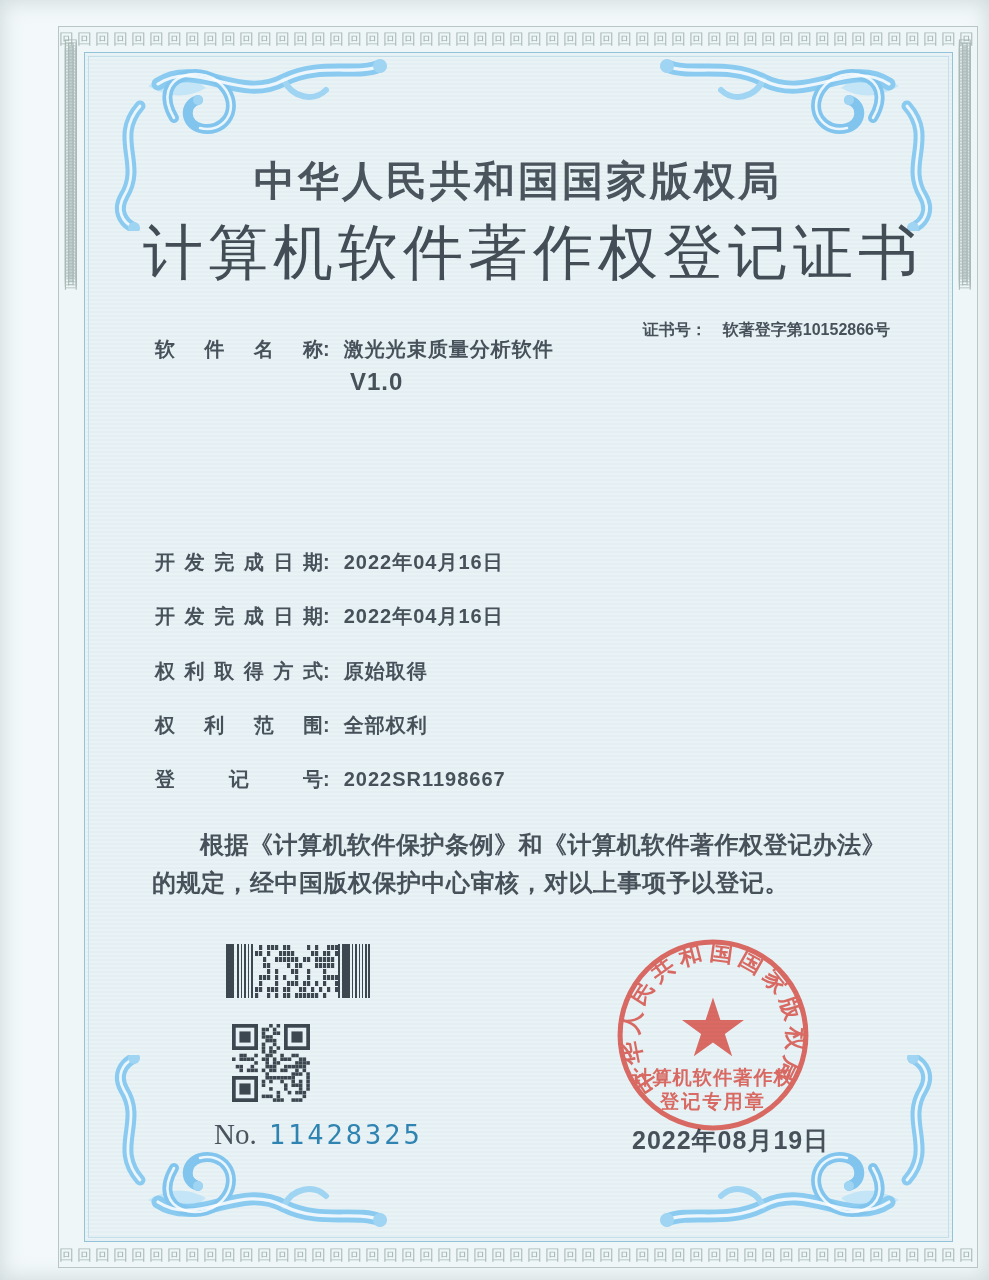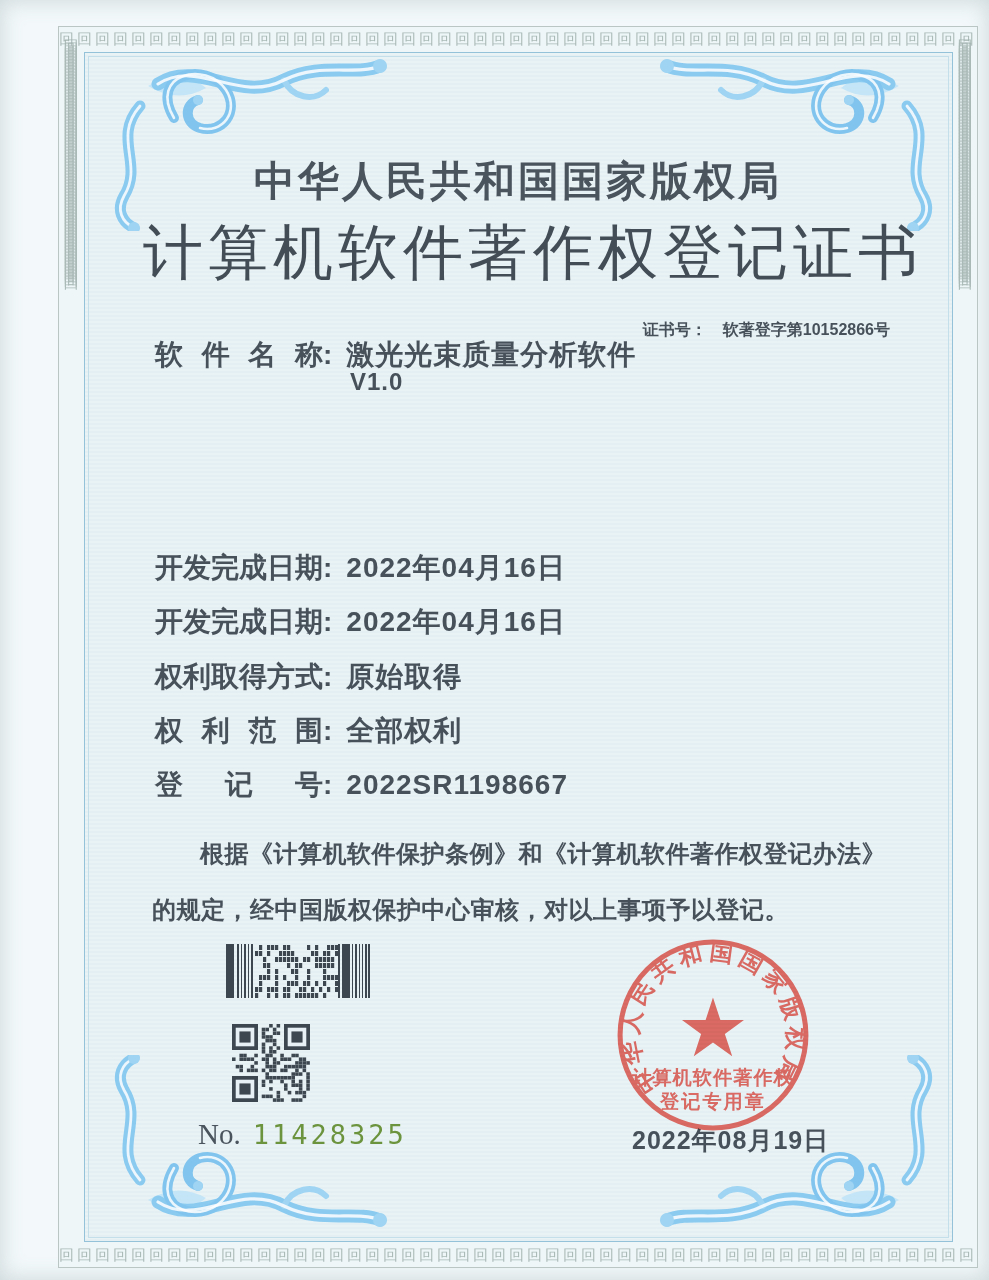--- a/index.html
+++ b/index.html
@@ -29,32 +29,32 @@
   .fl-bl{left:88px;bottom:40px;transform:scaleY(-1);}
   .fl-br{right:30px;bottom:40px;transform:scale(-1,-1);}
   
   .center-band{position:absolute;left:58px;right:11px;text-align:center;z-index:2;}
   .authority{top:154px;font-family:"Liberation Serif","DejaVu Serif",serif;
              font-size:41px;font-weight:bold;letter-spacing:3px;color:#4a545d;}
   .cert-title{top:213px;font-family:"Liberation Serif","DejaVu Serif",serif;
               font-size:60px;font-weight:normal;letter-spacing:5px;color:#434d56;padding-left:30px;}
   .certline{position:absolute;right:99px;top:288px;z-index:2;font-size:16px;font-weight:bold;margin-top:32px;}
   .certline .val{margin-left:16px;}
-  .row{position:absolute;left:155px;z-index:2;font-size:28px;font-weight:bold;white-space:nowrap;}
+  .row{position:absolute;left:155px;z-index:2;font-size:20px;font-weight:bold;white-space:nowrap;}
   .flabel{display:inline-block;width:168px;text-align:justify;text-align-last:justify;}
   .colon{display:inline-block;}
   .fvalue{display:inline-block;margin-left:14px;letter-spacing:1px;}
   .subvalue{position:absolute;left:350px;top:368px;z-index:2;font-size:24px;font-weight:bold;letter-spacing:1px;}
   .statement{position:absolute;left:152px;top:826px;width:748px;z-index:2;
-             font-size:24px;font-weight:bold;line-height:56px;text-indent:2em;letter-spacing:.5px;}
+             font-size:24px;font-weight:bold;line-height:38px;text-indent:2em;letter-spacing:.5px;}
   
   .barcode{position:absolute;left:226px;top:944px;z-index:2;}
   .qrcode{position:absolute;left:232px;top:1024px;z-index:2;}
   .serial{position:absolute;left:198px;top:1118px;z-index:2;white-space:nowrap;}
-  .serial .no{font-family:"Liberation Serif","DejaVu Serif",serif;font-size:29px;color:#4a545d;}
+  .serial .no{font-family:"Liberation Serif","DejaVu Serif",serif;font-size:29px;color:#4a545d;margin-left:16px;}
   .serial .num{font-family:"DejaVu Sans Mono",monospace;font-size:27px;letter-spacing:3px;
                margin-left:12px;opacity:.8;}
   .issue-date{position:absolute;left:620px;top:1124px;z-index:2;font-size:25px;font-weight:bold;letter-spacing:1px;margin-left:12px;}
   .seal{position:absolute;left:612px;top:934px;width:202px;height:202px;z-index:3;
         mix-blend-mode:multiply;opacity:.9;}
 </style>
 </head>
 <body>
 
 <div class="page">
@@ -409,21 +409,21 @@
       <rect x="70.57142857142857" y="70.57142857142857" width="3.565714285714286" height="3.565714285714286" fill="#3d4750"></rect>
       <rect x="74.28571428571429" y="37.142857142857146" width="3.565714285714286" height="3.565714285714286" fill="#3d4750"></rect>
       <rect x="74.28571428571429" y="48.285714285714285" width="3.565714285714286" height="3.565714285714286" fill="#3d4750"></rect>
       <rect x="74.28571428571429" y="52" width="3.565714285714286" height="3.565714285714286" fill="#3d4750"></rect>
       <rect x="74.28571428571429" y="55.714285714285715" width="3.565714285714286" height="3.565714285714286" fill="#3d4750"></rect>
       <rect x="74.28571428571429" y="59.42857142857143" width="3.565714285714286" height="3.565714285714286" fill="#3d4750"></rect>
       <rect x="74.28571428571429" y="63.142857142857146" width="3.565714285714286" height="3.565714285714286" fill="#3d4750"></rect>
     </svg>
 
   <div class="serial">
-    <span class="no">No.</span><span class="num" style="color:#4d7c0f">11428325</span>
+    <span class="no">No.</span><span class="num" style="color:#0369a1">11428325</span>
   </div>
 
   <svg class="seal" viewBox="0 0 200 200">
     <circle cx="100" cy="100" r="92" fill="none" stroke="#ee5f55" stroke-width="5"></circle>
     <path id="seal-arc" d="M 47.7 152.3 A 74 74 0 1 1 152.3 152.3" fill="none" stroke="none"></path>
     <text font-size="23" fill="#ee5f55" letter-spacing="5" font-weight="bold" font-family="Liberation Serif, DejaVu Serif, serif">
       <textPath href="#seal-arc" startOffset="2">中华人民共和国国家版权局</textPath>
     </text>
     <text x="100" y="121" text-anchor="middle" font-size="80" fill="#ee5f55">★</text>
     <text x="100" y="149" text-anchor="middle" font-size="19" fill="#ee5f55" font-weight="bold" letter-spacing="1">计算机软件著作权</text>

